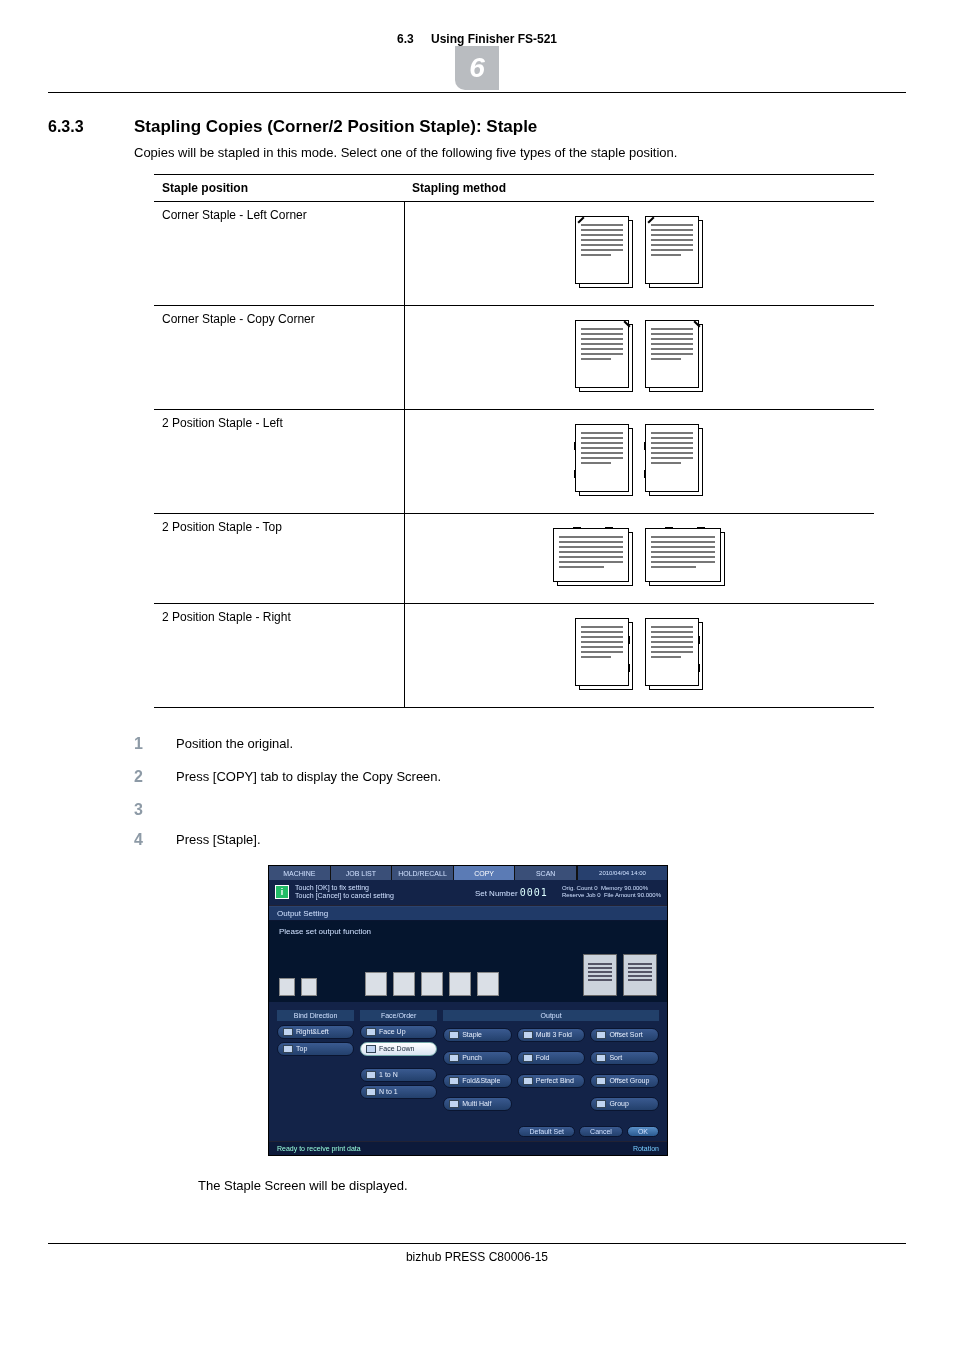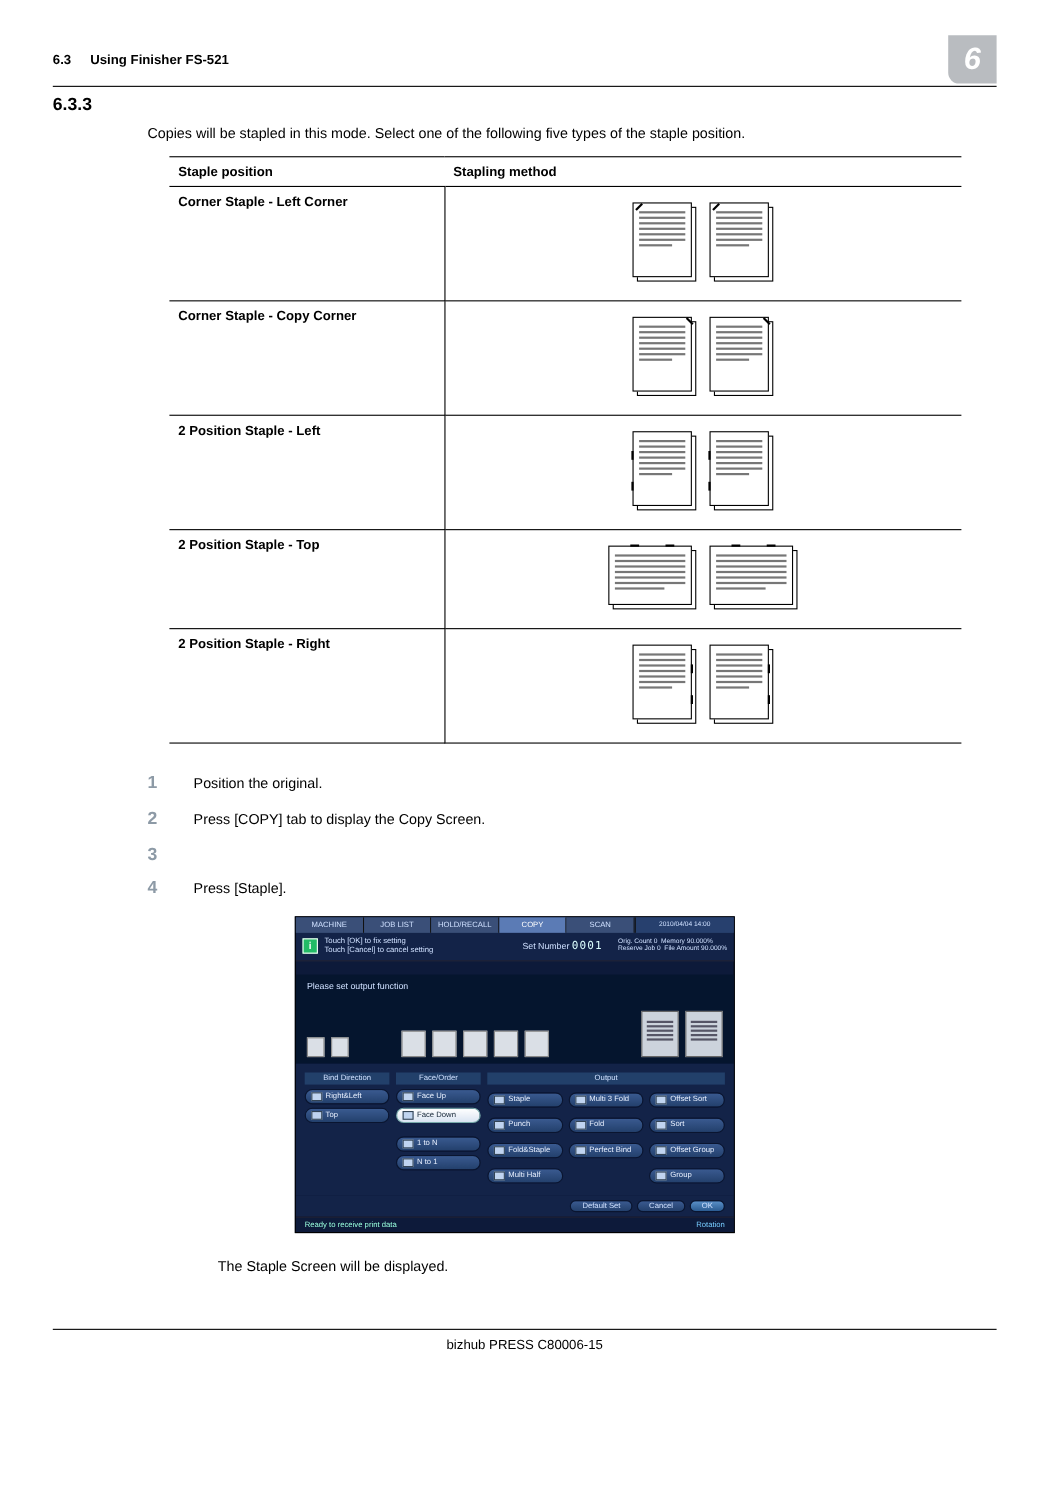--- a/index.html
+++ b/index.html
@@ -13,21 +13,22 @@
     padding: 32px 48px 24px 48px;
     position: relative;
   }
 
   .header-row {
     display: flex;
     align-items: center;
     justify-content: space-between;
     border-bottom: 1px solid #000;
     padding-bottom: 2px;
-    margin-bottom: 8px;
+    margin-bottom: 24px;
+    flex-direction: column;
   }
   .header-left {
     font-size: 12px;
     font-weight: bold;
   }
   .header-left .num { margin-right: 14px; }
   .header-right {
     background: #b9bcc0;
     color: #fff;
     width: 44px;
@@ -71,21 +72,21 @@
     border-top: 1px solid #000;
     border-bottom: 1px solid #000;
     text-align: left;
     vertical-align: top;
     padding: 6px 8px;
     font-size: 12px;
   }
   table.stype th { font-weight: bold; }
   table.stype td.col-label {
     width: 250px;
-    font-weight: bold;
+    font-weight: normal;
     border-right: 1px solid #000;
   }
   table.stype td.col-img {
     text-align: center;
     padding: 14px 0;
     border-left: 1px solid #000;
   }
 
   
   .pair { display: inline-flex; gap: 12px; }
@@ -141,21 +142,21 @@
   .tabs { display: flex; background: #2a3f66; height: 14px; }
   .tab { flex: 1; border-right: 1px solid #111; background: #3a4f78; display:flex; align-items:center; justify-content:center; font-size:7px;}
   .tab.active { background: #5b7bb5; color:#fff; }
   .datebox { width: 90px; background:#27406e; border-left:1px solid #111; display:flex; align-items:center; justify-content:center; font-size:6px;}
   .infobar { display:flex; align-items:center; padding:4px 6px; gap:6px; background:#132348; border-bottom:1px solid #223; }
   .infobar .i-icon { width:14px; height:14px; background:#2b6; border:1px solid #fff; display:flex; align-items:center; justify-content:center; color:#fff; font-weight:bold; font-size:9px;}
   .infotext { flex:1; line-height:1.2; font-size:7px;}
   .setno { font-family: monospace; font-size:10px; color:#dff; letter-spacing:1px;}
   .counters { font-size:6px; line-height:1.3; text-align:left; margin-left:8px;}
   .subhdr { background:#203a68; padding:2px 8px; font-size:8px; border-top:1px solid #2a4370; border-bottom:1px solid #0a1530;}
-  .darkpanel { background:#05152e; padding:6px 10px;margin-top:12px; }
+  .darkpanel { background:#05152e; padding:6px 10px; }
   .funcmsg { font-size:8px; margin-bottom:4px; }
   .preview-row { display:flex; gap:6px; align-items:flex-end; height:56px; }
   .prev-icon { width:22px; height:24px; background:#dadfe6; border:1px solid #888; }
   .prev-icon.small { height:18px; width:16px; }
   .prev-stack { width:34px; height:42px; background:#ccd3dc; border:1px solid #666; position:relative;}
   .prev-stack .lines { position:absolute; inset:6px 4px; }
   .prev-stack .lines div { height:2px; background:#556; margin:2px 0; }
   .panel-row { display:flex; gap:6px; padding:8px; background:#132348; }
   .panel-col { flex:1; }
   .panel-col.wide { flex:2.8; }
@@ -194,20 +195,21 @@
     <span class="num">6.3</span>
     <span>Using Finisher FS-521</span>
   </div>
   <div class="header-right">
     <span>6</span>
   </div>
 </div>
 
 <div class="section-row">
   <div class="sec-num">6.3.3</div>
+  <div class="sec-title">Stapling Copies (Corner/2 Position Staple): Staple</div>
 </div>
 <p class="body-indent intro">Copies will be stapled in this mode. Select one of the following five types of the staple position.</p>
 
 <div class="body-indent">
 <table class="stype">
   <thead>
     <tr>
       <th>Staple position</th>
       <th>Stapling method</th>
     </tr>
@@ -422,20 +424,21 @@
       <div>
         <span>Set Number</span>
         <span class="setno">0001</span>
       </div>
       <div class="counters">
         <div><span>Orig. Count</span> <span>0</span>&nbsp;&nbsp;<span>Memory</span> <span>90.000%</span></div>
         <div><span>Reserve Job</span> <span>0</span>&nbsp;&nbsp;<span>File Amount</span> <span>90.000%</span></div>
       </div>
     </div>
 
+    <div class="subhdr">Output Setting</div>
 
     <div class="darkpanel">
       <div class="funcmsg">Please set output function</div>
       <div class="preview-row">
         <div class="prev-icon small"></div>
         <div class="prev-icon small"></div>
         <div style="width:36px"></div>
         <div class="prev-icon"></div>
         <div class="prev-icon"></div>
         <div class="prev-icon"></div>

